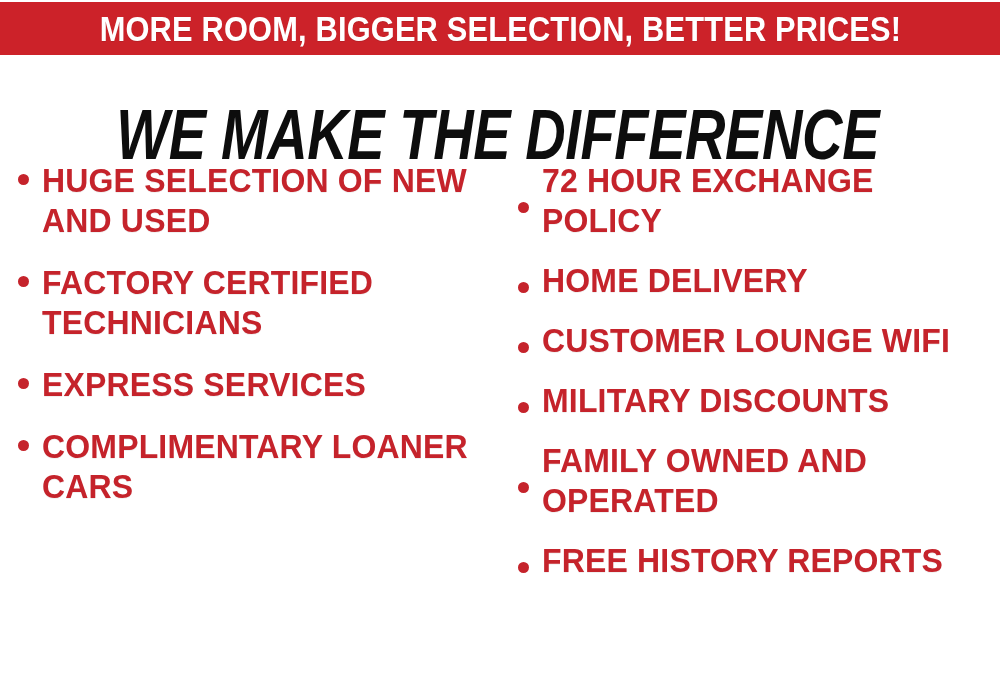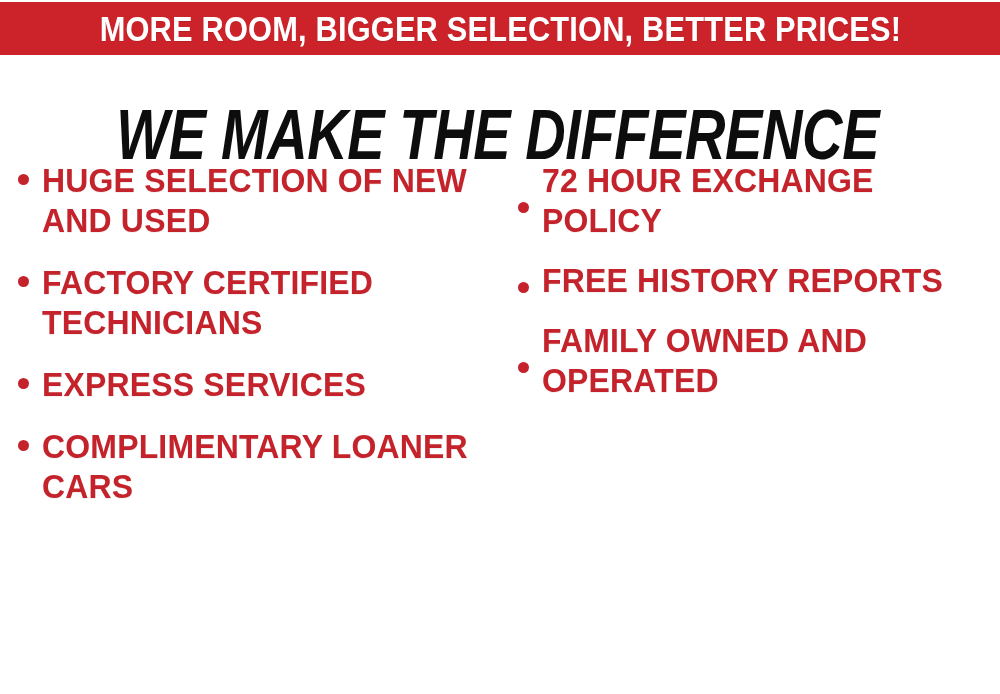--- a/index.html
+++ b/index.html
@@ -150,22 +150,34 @@
       </div>
     </div>
 
     <div class="col col-right">
       <div class="bullet-item">
         <span class="bullet-dot"></span>
         <span class="bullet-label">72 HOUR EXCHANGE POLICY</span>
       </div>
       <div class="bullet-item">
         <span class="bullet-dot"></span>
-        <span class="bullet-label">FREE HISTORY REPORTS</span>
+        <span class="bullet-label">HOME DELIVERY</span>
+      </div>
+      <div class="bullet-item">
+        <span class="bullet-dot"></span>
+        <span class="bullet-label">CUSTOMER LOUNGE WIFI</span>
+      </div>
+      <div class="bullet-item">
+        <span class="bullet-dot"></span>
+        <span class="bullet-label">MILITARY DISCOUNTS</span>
       </div>
       <div class="bullet-item">
         <span class="bullet-dot"></span>
         <span class="bullet-label">FAMILY OWNED AND OPERATED</span>
+      </div>
+      <div class="bullet-item">
+        <span class="bullet-dot"></span>
+        <span class="bullet-label">FREE HISTORY REPORTS</span>
       </div>
     </div>
 
   </div>
 </div>
 
 </body></html>

